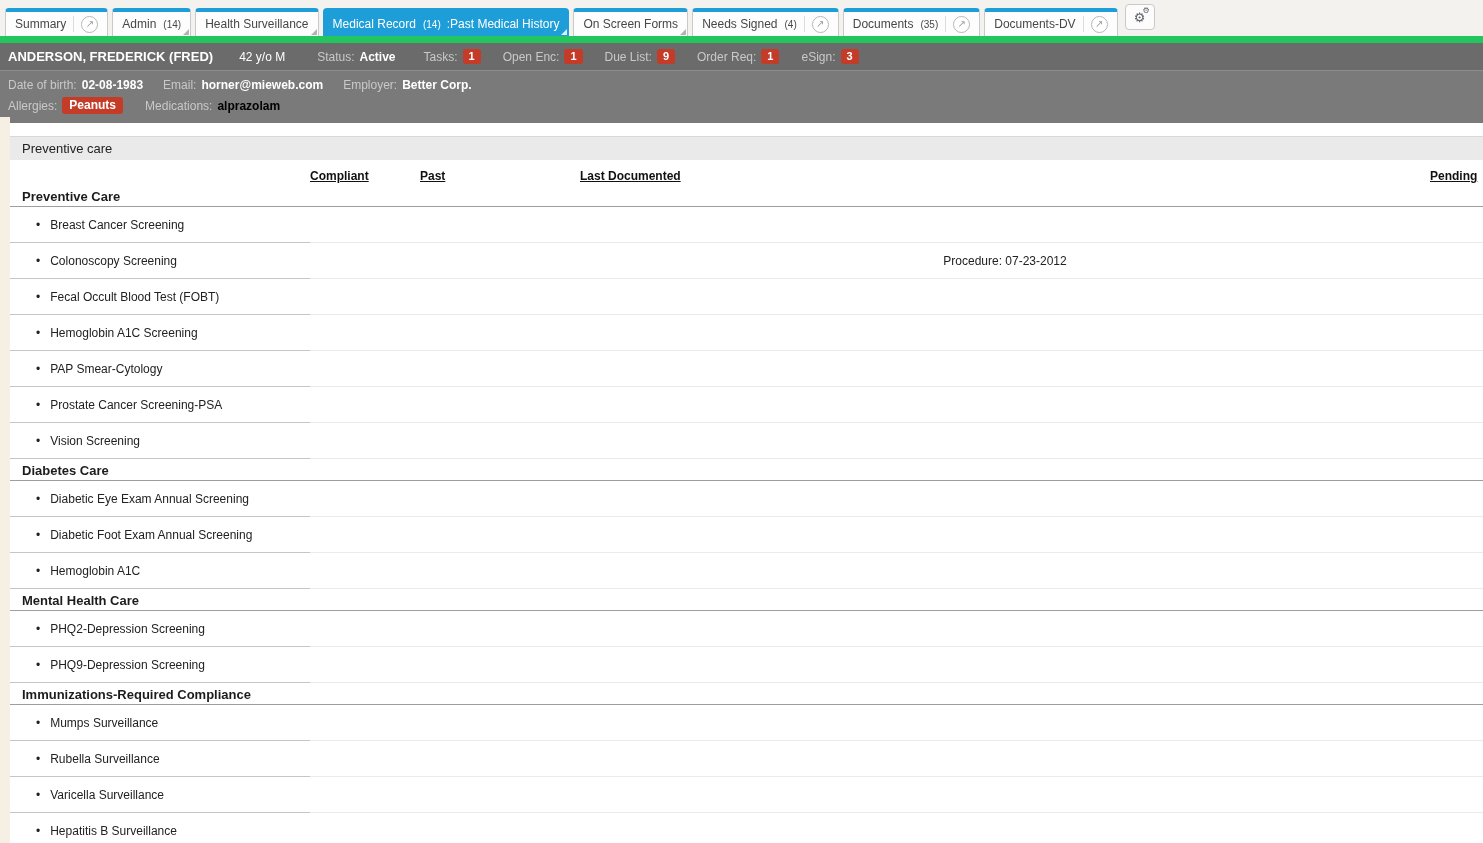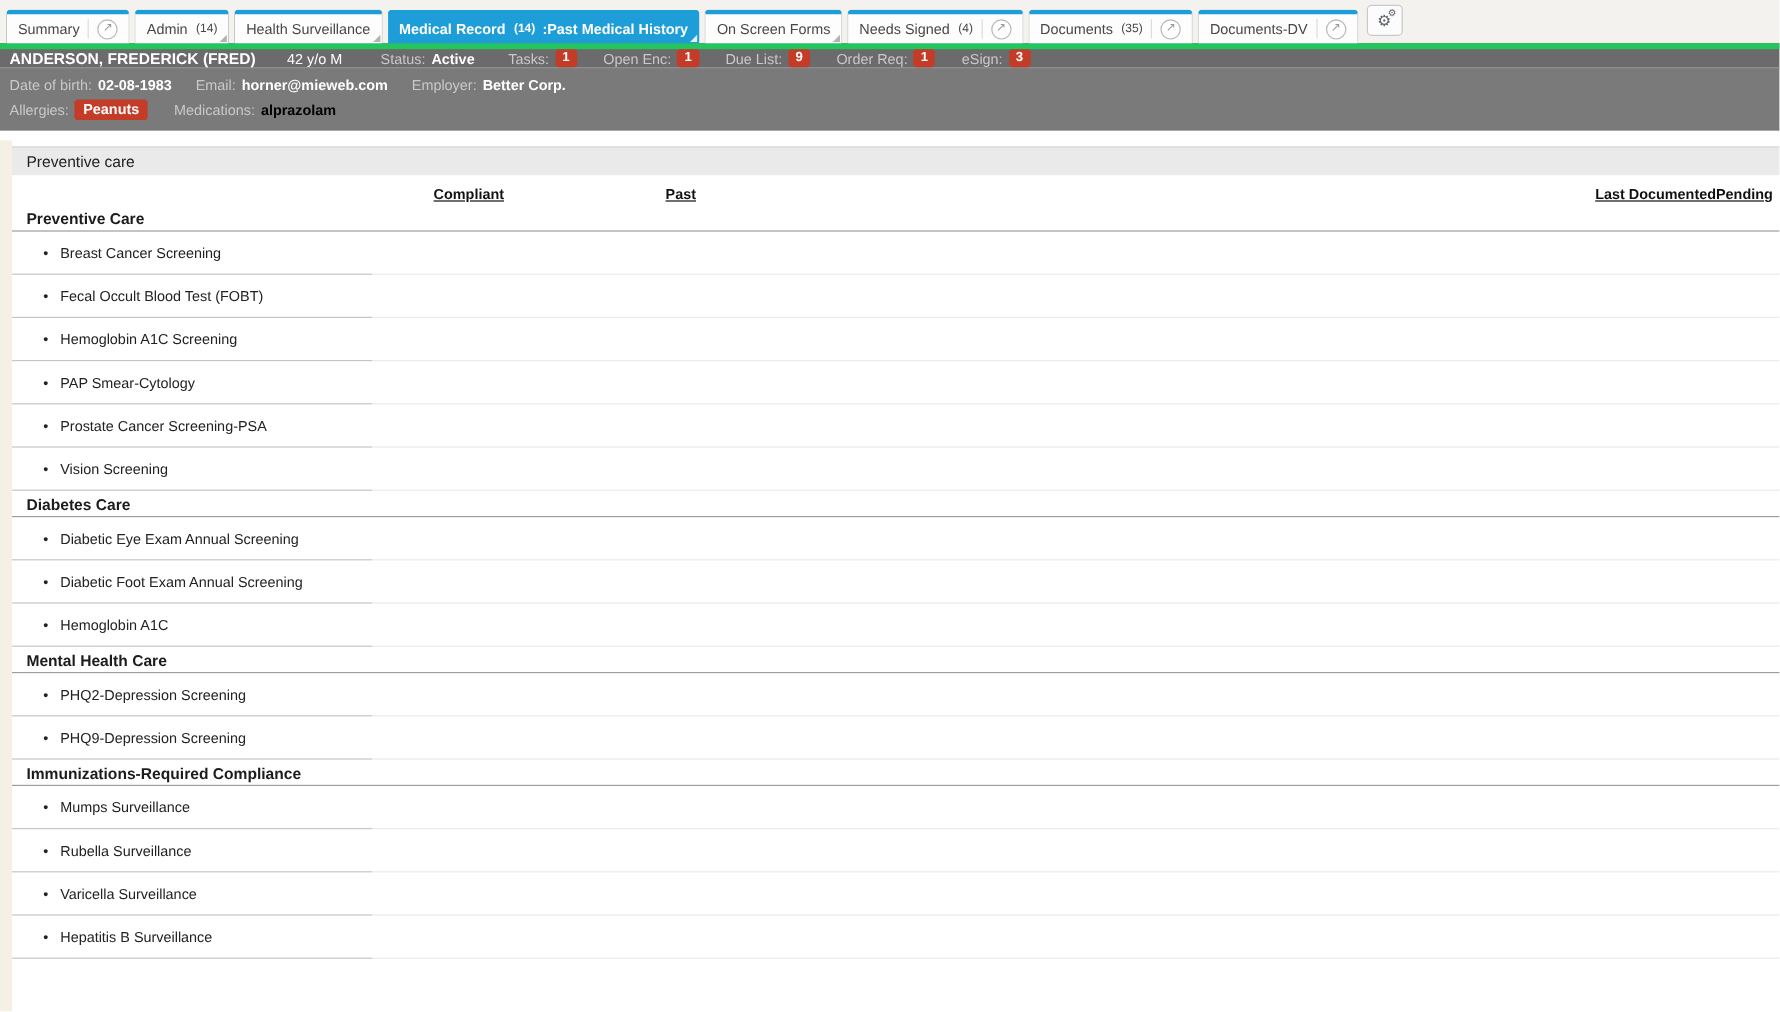--- a/index.html
+++ b/index.html
@@ -19,21 +19,21 @@
   .tab {
     position:relative; height:28px;
     display:flex; align-items:center; gap:6px;
     padding:0 9px; background:#fdfdfd;
     border:1px solid #c9c9c9; border-bottom:none;
     border-top:4px solid #1d9ed9;
     border-radius:4px 4px 0 0;
     font-size:12px; color:#474747; cursor:default; white-space:nowrap;margin-top:32px;
   }
   .tab.active {
-    background:#1d9ed9; border-color:#1d9ed9; color:#ffffff; font-weight:bold;
+    background:#1d9ed9; border-color:#1d9ed9; color:#ffffff; font-weight:normal;
   }
   .tab .count { font-size:10px; margin-left:1px; }
   .tab .suffix { margin-left:0; }
   .fold {
     position:absolute; right:1px; bottom:1px; width:0; height:0;
     border-left:6px solid transparent; border-bottom:6px solid #b3b3b3;
   }
   .tab.active .fold { border-bottom-color:#dff0fa; }
   .tabsep { width:1px; height:16px; background:#dcdcdc; margin:0 1px; }
   .popout {
@@ -44,21 +44,21 @@
   .gearbtn {
     position:relative; height:26px; width:30px; margin:0 0 2px 3px;
     background:#fcfcfc; border:1px solid #c9c9c9; border-radius:4px;
     align-self:center; color:#5b6167; font-size:13px;
     display:flex; align-items:center; justify-content:center;
   }
   .gearbtn .gear-small { position:absolute; top:1px; right:4px; font-size:8px; }
 
   
   .pbar {
-    height:20px; background:#6b6b6b; border-top:5px solid #22c55e;
+    height:34px; background:#6b6b6b; border-top:7px solid #22c55e;
     display:flex; align-items:center; padding:0 8px;
     color:#ffffff; font-size:12px; white-space:nowrap;
   }
   .pbar .pname { font-weight:bold; font-size:13px; margin-right:26px; }
   .pbar .pagesex { font-weight:normal; margin-right:32px; }
   .plabel { color:#c9c9c9; margin-right:5px; }
   .pval { font-weight:bold; margin-right:28px; }
   .badge {
     background:#c43b27; color:#fff; font-weight:bold; font-size:11px;
     padding:2px 6px; border-radius:3px; margin-right:22px; line-height:1;
@@ -81,21 +81,21 @@
   .panelbar {
     margin-left:10px; height:24px; line-height:23px;
     background:#eaeaea; border-top:1px solid #d8d8d8;
     padding-left:12px; font-size:13px; color:#222222;
   }
   table.care { margin-left:10px; width:1473px; border-collapse:collapse; table-layout:fixed; }
   col.c-name { width:300px; } col.c-comp { width:110px; } col.c-past { width:160px; }
   col.c-last { width:850px; } col.c-pend { width:53px; }
   tr.headrow th {
     font-size:12px; font-weight:bold; color:#111;
-    text-decoration:underline; text-align:right;
+    text-decoration:underline; text-align:left;
     padding:9px 0 2px 0; white-space:nowrap;
   }
   tr.headrow th.h-pending { text-align:right; padding-right:14px; }
   tr.section td {
     font-size:13px; font-weight:bold; color:#1c1c1c;
     padding:4px 0 2px 12px; border-bottom:1px solid #9e9e9e; white-space:nowrap;
   }
   tr.item td { height:36px; border-bottom:1px solid #eaeaea; font-size:12px; color:#222; }
   tr.item td.name {
     border-bottom:1px solid #c6c6c6; padding-left:26px; white-space:nowrap;
@@ -217,20 +217,27 @@
     <td colspan="5">Preventive Care</td>
   </tr>
   <tr class="item">
     <td class="name">Breast Cancer Screening</td>
     <td></td>
     <td></td>
     <td class="lastdoc"></td>
     <td></td>
   </tr>
   <tr class="item">
+    <td class="name">Colonoscopy Screening</td>
+    <td></td>
+    <td></td>
+    <td class="lastdoc">Procedure: 07-23-2012</td>
+    <td></td>
+  </tr>
+  <tr class="item">
     <td class="name">Fecal Occult Blood Test (FOBT)</td>
     <td></td>
     <td></td>
     <td class="lastdoc"></td>
     <td></td>
   </tr>
   <tr class="item">
     <td class="name">Hemoglobin A1C Screening</td>
     <td></td>
     <td></td>

